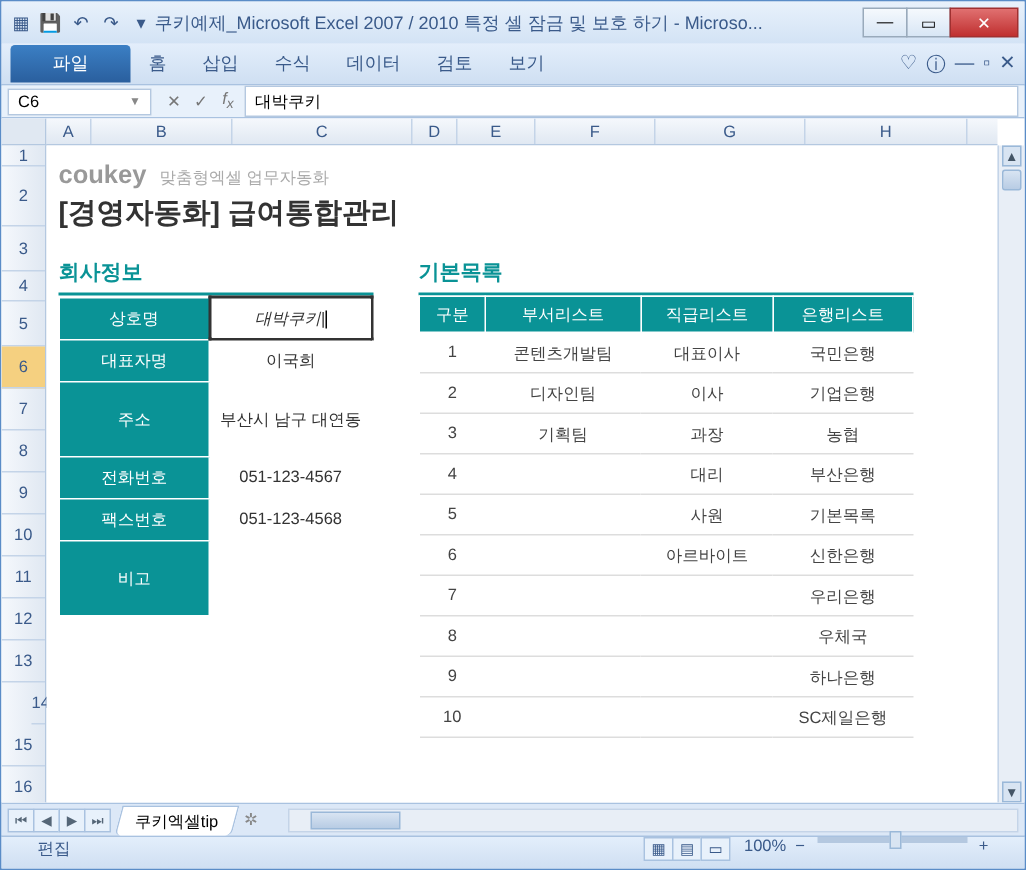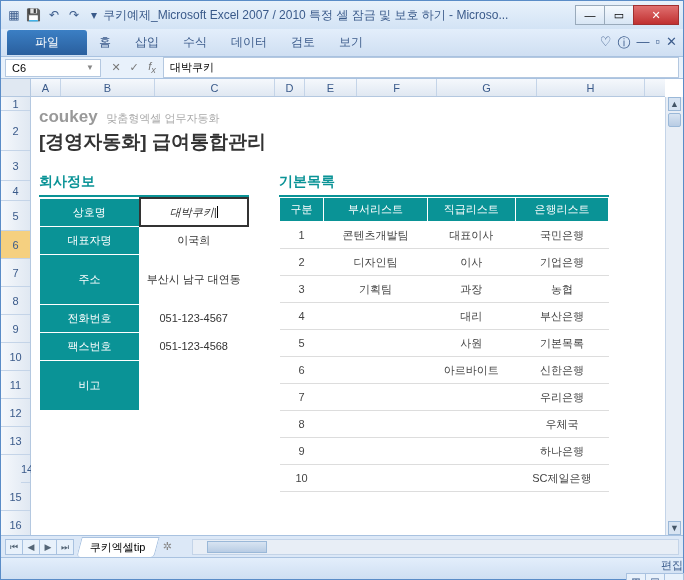--- a/index.html
+++ b/index.html
@@ -60,21 +60,21 @@
 table.list td:first-child { width: 44px; }
 
 .tabbar { height: 22px; background: #dce8f7; border-top: 1px solid #a9c2e0; display: flex; align-items: center; padding: 0 4px; }
 .tabnav { display: flex; gap: 0; }
 .tabnav span { width: 18px; height: 16px; border: 1px solid #a9c2e0; background: #e8f1fb; text-align: center; font-size: 9px; line-height: 14px; color: #567; margin-right: -1px; }
 .sheettab { background: #fff; border: 1px solid #a9c2e0; border-bottom: none; padding: 2px 10px; font-size: 11px; margin-left: 6px; border-radius: 0 0 4px 4px; transform: skewX(-15deg); }
 .sheettab span { display: inline-block; transform: skewX(15deg); }
 .hscroll-area { flex: 1; margin-left: 20px; height: 16px; background: #e8eef6; border: 1px solid #c4d4e8; position: relative; }
 .hscroll-area .thumb { position: absolute; left: 14px; width: 60px; top: 1px; bottom: 1px; background: linear-gradient(#d8e4f2,#b8cce4); border: 1px solid #9ab8d8; }
 
-.statusbar { height: 22px; background: linear-gradient(#e3eefb,#cfdff2); border-top: 1px solid #a9c2e0; display: flex; align-items: flex-end; padding: 0 0; font-size: 11px; color: #3a5a8a; flex-direction: column; }
+.statusbar { height: 22px; background: linear-gradient(#e3eefb,#cfdff2); border-top: 1px solid #a9c2e0; display: flex; align-items: flex-start; padding: 0 24px; font-size: 11px; color: #3a5a8a; }
 .statusbar .spacer { flex: 1; }
 .viewbtns { display: flex; gap: 0; }
 .viewbtns span { width: 20px; height: 16px; border: 1px solid #a9c2e0; background: #e8f1fb; margin-right: -1px; display: flex; align-items: center; justify-content: center; font-size: 10px; }
 .zoomslider { width: 100px; height: 4px; background: #b4c8e0; margin: 0 8px; position: relative; }
 .zoomslider .h { position: absolute; left: 48px; top: -4px; width: 8px; height: 12px; background: #d8e4f2; border: 1px solid #9ab8d8; }
 </style>
 </head>
 <body>
 
 <div class="window">

